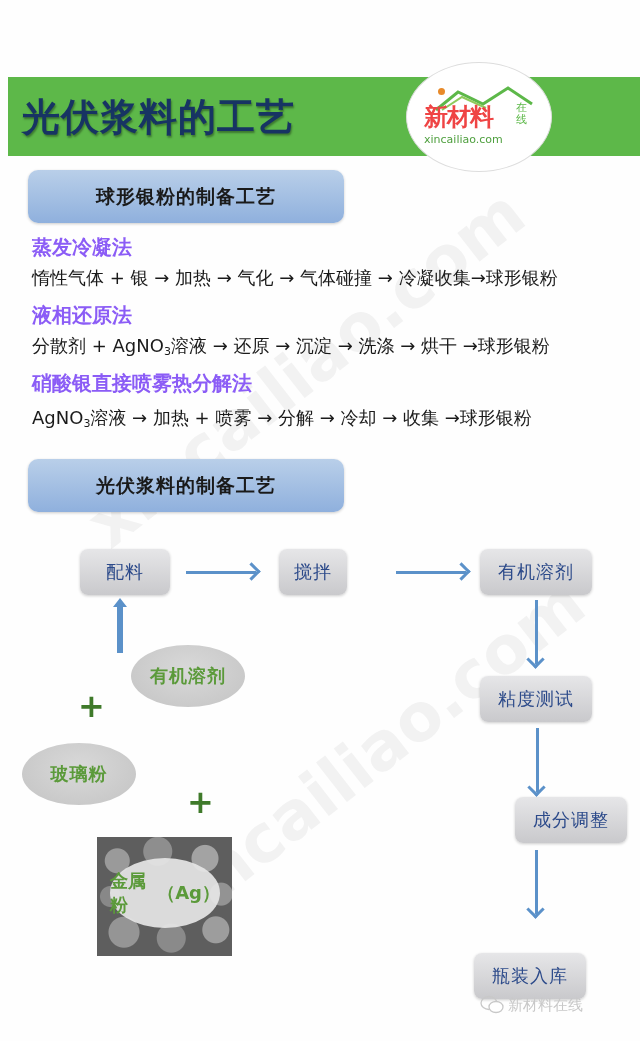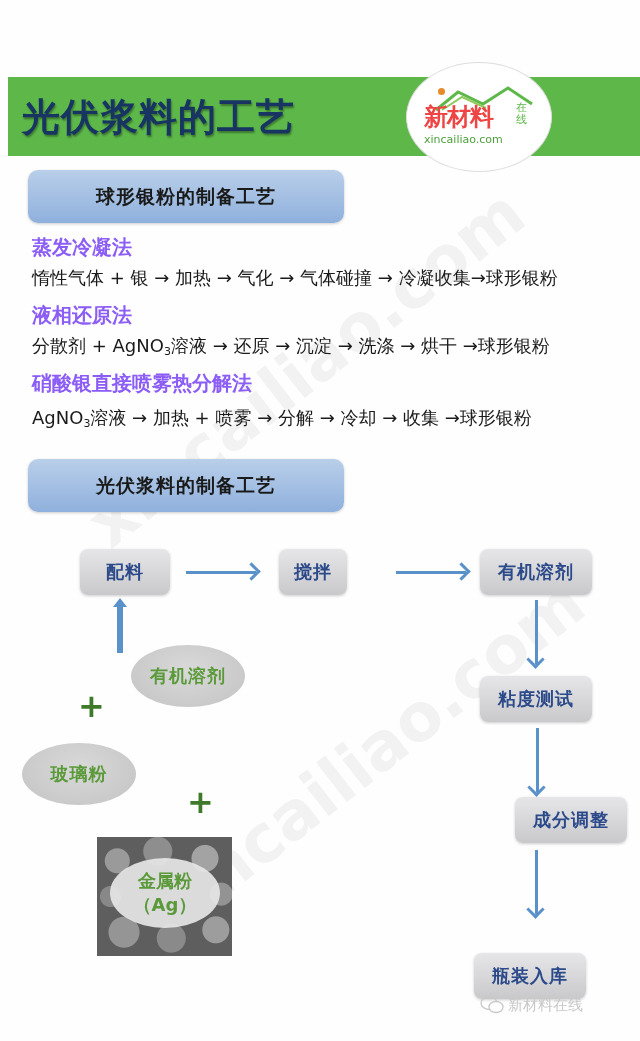--- a/index.html
+++ b/index.html
@@ -20,21 +20,21 @@
   .sec-head { position: absolute; left: 28px; width: 316px; height: 53px; border-radius: 10px; background: linear-gradient(#b9cfe9, #8fb0dd); box-shadow: 0 1px 3px rgba(0,0,0,0.2); display: flex; align-items: center; justify-content: center; }
   .sec-head span { font-size: 19px; font-weight: bold; color: #1a1a1a; letter-spacing: 1px; }
 
   
   .m-title { position: absolute; left: 32px; font-size: 20px; font-weight: bold; color: #8b5cf6; line-height: 22px; }
   .m-flow { position: absolute; left: 32px; font-size: 18px; color: #1a1a1a; line-height: 24px; white-space: nowrap; }
   .m-flow sub { font-size: 11px; vertical-align: -3px; }
 
   
   .box { position: absolute; height: 46px; border-radius: 8px; background: linear-gradient(#e6e6e8, #c9c9cc); box-shadow: 0 1px 3px rgba(0,0,0,0.2); display: flex; align-items: center; justify-content: center; }
-  .box span { font-size: 18px; font-weight: bold; color: #2c4a8a; letter-spacing: 1px; }
+  .box span { font-size: 18px; font-weight: normal; color: #2c4a8a; letter-spacing: 1px; }
 
   .ellipse { position: absolute; border-radius: 50%; background: radial-gradient(ellipse at 50% 40%, #d9d9d9, #c3c3c3); display: flex; align-items: center; justify-content: center; }
   .ellipse span { font-size: 18px; font-weight: bold; color: #5b9a3a; letter-spacing: 1px; }
 
   .plus { position: absolute; font-size: 32px; font-weight: bold; color: #3f7a2a; line-height: 32px; }
 
   .arrow-h { position: absolute; height: 3px; background: #5b91c9; }
   .arrow-h::after { content: ""; position: absolute; right: -2px; top: -6px; width: 10px; height: 10px; border-right: 3px solid #5b91c9; border-top: 3px solid #5b91c9; transform: rotate(45deg); }
   .arrow-v { position: absolute; width: 3px; background: #5b91c9; }
   .arrow-v::after { content: ""; position: absolute; left: -6px; bottom: -2px; width: 10px; height: 10px; border-right: 3px solid #5b91c9; border-bottom: 3px solid #5b91c9; transform: rotate(45deg); }
@@ -44,21 +44,21 @@
   .powder { position: absolute; left: 97px; top: 837px; width: 135px; height: 119px; background:
      radial-gradient(circle at 15% 20%, #9a9a9a 0 12px, transparent 13px),
      radial-gradient(circle at 45% 12%, #8e8e8e 0 14px, transparent 15px),
      radial-gradient(circle at 80% 18%, #a3a3a3 0 13px, transparent 14px),
      radial-gradient(circle at 20% 80%, #959595 0 15px, transparent 16px),
      radial-gradient(circle at 55% 85%, #8a8a8a 0 14px, transparent 15px),
      radial-gradient(circle at 88% 78%, #9d9d9d 0 13px, transparent 14px),
      radial-gradient(circle at 10% 50%, #888 0 10px, transparent 11px),
      radial-gradient(circle at 92% 48%, #939393 0 11px, transparent 12px),
      #5e5e5e; }
-  .powder-label { position: absolute; left: 110px; top: 858px; width: 110px; height: 70px; border-radius: 50%; background: rgba(230,230,230,0.92); display: flex; flex-direction: column; align-items: center; justify-content: center; }
+  .powder-label { position: absolute; left: 110px; top: 858px; width: 110px; height: 70px; border-radius: 50%; background: rgba(230,230,230,0.92); display: flex; flex-direction: row; align-items: center; justify-content: center; }
   .powder-label span { font-size: 18px; font-weight: bold; color: #5b9a3a; line-height: 24px; }
 
   .watermark { position: absolute; font-size: 66px; font-weight: bold; color: rgba(200,200,200,0.22); transform: rotate(-38deg); white-space: nowrap; }
 
   .footer-mark { position: absolute; left: 480px; top: 995px; font-size: 15px; color: #c8c8c8; display: flex; align-items: center; gap: 4px; }
 </style>
 </head>
 <body>
 
 <div class="watermark" style="left:40px; top:330px;">xincailiao.com</div>

